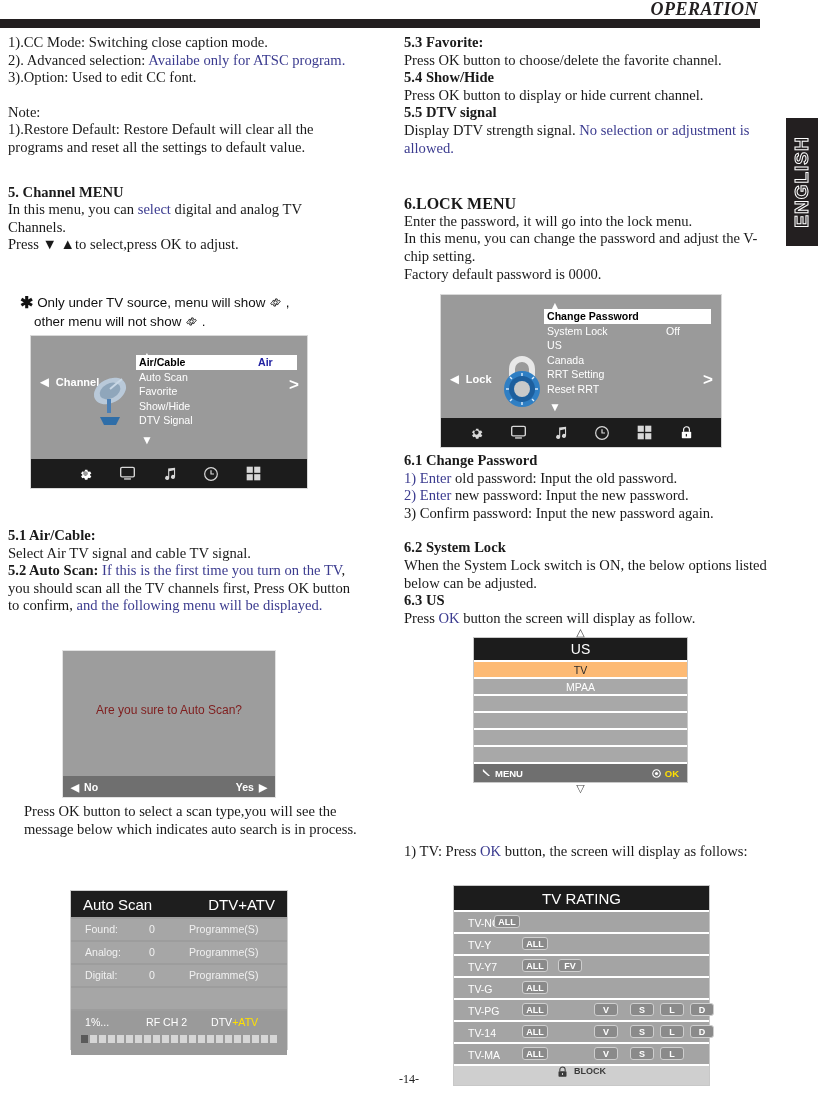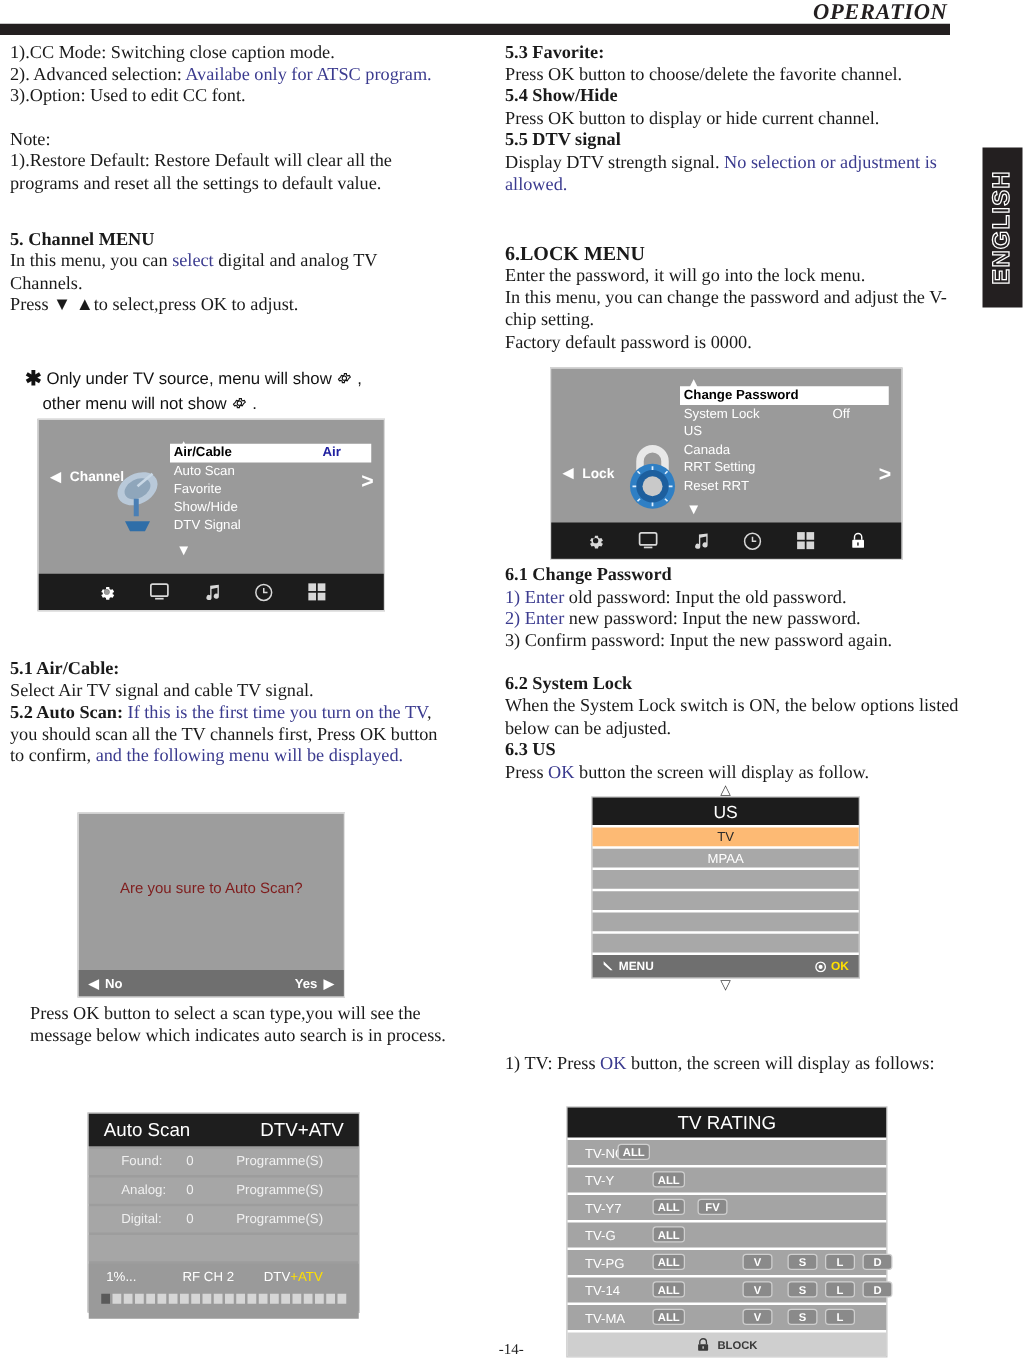--- a/index.html
+++ b/index.html
@@ -158,21 +158,21 @@
     justify-content:space-between;padding:0 12px;box-sizing:border-box;
     font-family:"Liberation Sans",sans-serif;
     color:#fff;font-size:15px;
   }
   .scan .row{
     height:21px;margin-top:2px;background:#a6a6a6;
     position:relative;
     font-family:"Liberation Sans",sans-serif;
     font-size:10.6px;color:#f0f0f0;
   }
-  .scan .row .k{position:absolute;left:26px;top:4px;}
+  .scan .row .k{position:absolute;left:14px;top:4px;}
   .scan .row .n{position:absolute;left:78px;top:4px;}
   .scan .row .u{position:absolute;left:118px;top:4px;}
   .scan .blank{height:21px;margin-top:2px;background:#a6a6a6;}
   .scan .foot{
     margin-top:2px;height:44px;background:#9a9a9a;position:relative;
     font-family:"Liberation Sans",sans-serif;font-size:10.6px;color:#fff;
   }
   .scan .foot .pct{position:absolute;left:14px;top:5px;}
   .scan .foot .rf{position:absolute;left:75px;top:5px;}
   .scan .foot .dtv{position:absolute;left:140px;top:5px;}
@@ -224,21 +224,21 @@
   .rating .chip{
     position:absolute;top:3px;height:13px;min-width:24px;
     background:#8a8a8a;border:1px solid #cfcfcf;border-radius:3px;
     color:#fff;font-size:9px;font-weight:bold;
     display:flex;align-items:center;justify-content:center;
     box-sizing:border-box;
     font-family:"Liberation Sans",sans-serif;
   }
   .rating .ft{
     height:19px;margin-top:2px;background:#cfcfcf;
-    display:flex;align-items:center;justify-content:center;gap:6px;
+    display:flex;justify-content:center;gap:6px;
     font-family:"Liberation Sans",sans-serif;font-size:9px;
     color:#3a3a3a;font-weight:bold;
   }
 
   .pageno{
     position:absolute;left:0;right:0;bottom:8px;text-align:center;
     font-family:"Liberation Serif",serif;font-size:12px;color:#222;
   }
 </style>
 </head>

